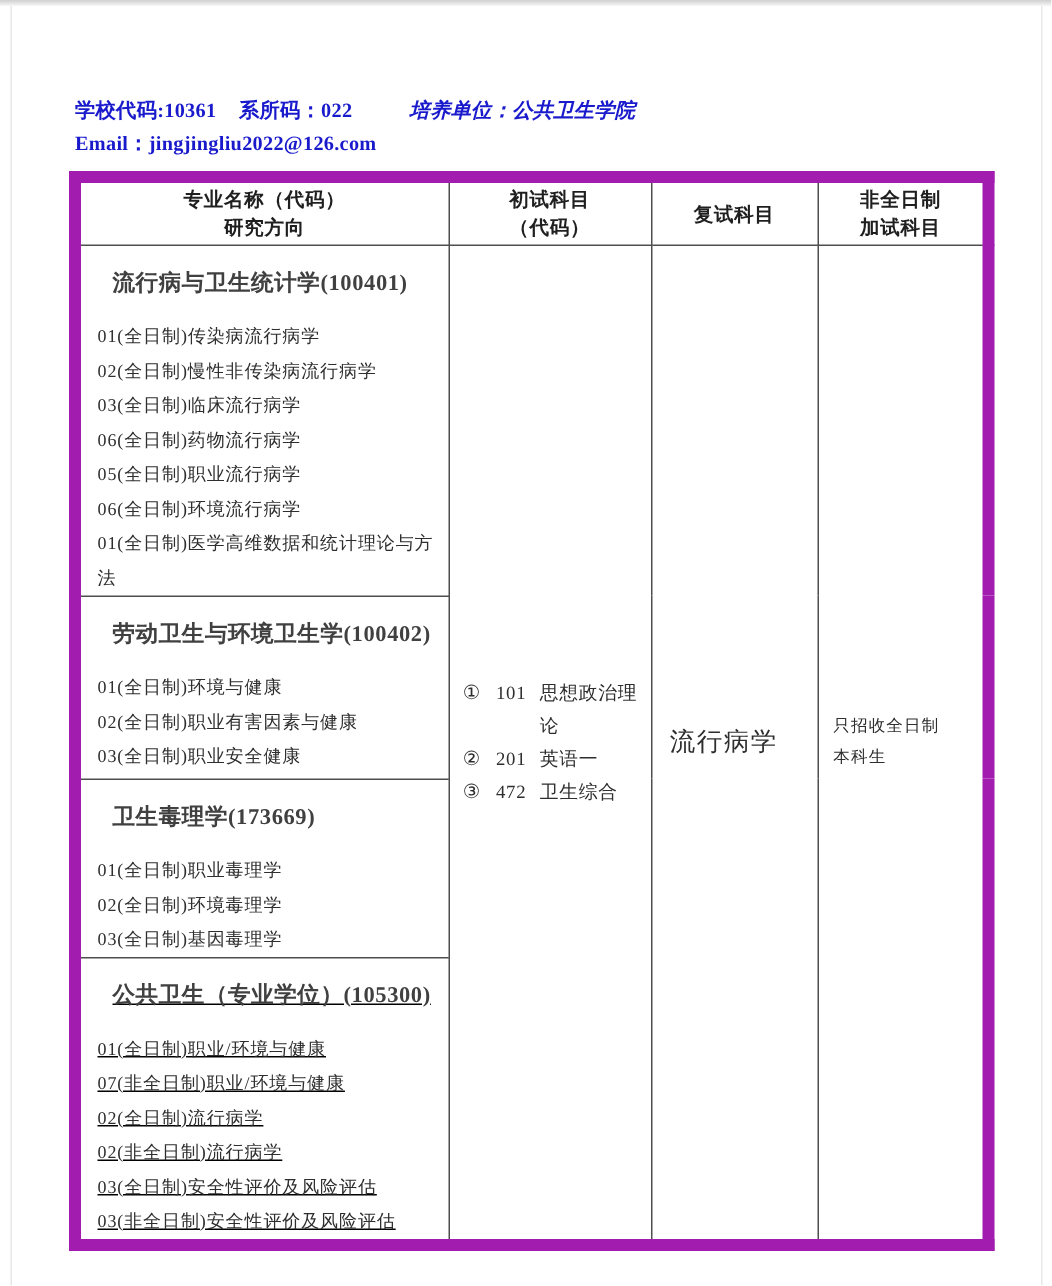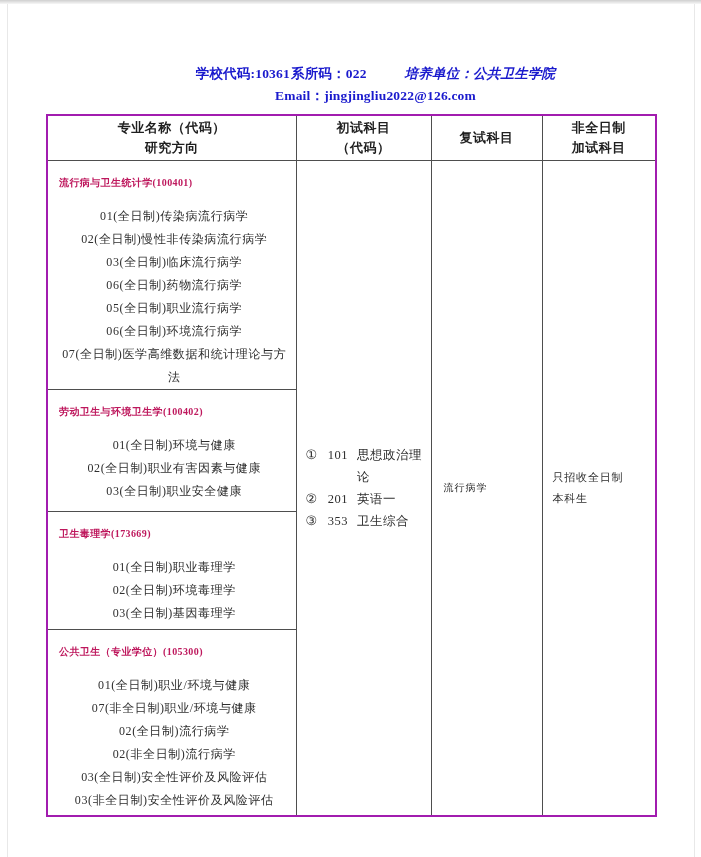--- a/index.html
+++ b/index.html
@@ -21,82 +21,82 @@
   .edge-left{position:absolute;left:7px;top:4px;bottom:0;width:1px;background:#e8e8e8;}
   .edge-right{position:absolute;right:6px;top:4px;bottom:0;width:1px;background:#e8e8e8;}
 
   .doc-header{
     margin:63px 0 0 50px;
     color:var(--blue);
     font-weight:bold;
     font-size:13.5px;
     letter-spacing:0.2px;
   }
-  .hline{display:flex;white-space:nowrap;line-height:22px;justify-content:center;}
-  .line1 span:nth-child(2){margin-left:1px;}
+  .hline{display:flex;white-space:nowrap;line-height:22px;}
+  .line1 span:nth-child(2){margin-left:15px;}
   .line1 span:nth-child(3){margin-left:38px;font-style:italic;}
   .line1 span:nth-child(4){margin-left:36px;}
   .line2 span:nth-child(2){margin-left:44px;font-style:italic;}
 
   table{
     border-collapse:collapse;
     table-layout:fixed;
     width:609px;
     margin:7px 0 0 46px;
   }
   th,td{border:1px solid var(--line);vertical-align:middle;}
-  table{border:2px solid #a21caf;}
+  table{border:8px solid #a21caf;}
   thead th{
     height:45px;
     font-size:13px;
     font-weight:bold;
     color:#1f1f1f;
     text-align:center;
     line-height:1.5;
     letter-spacing:0.5px;
   }
   th .h2:empty{display:none;}
 
   td.major-cell{
     vertical-align:top;
     padding:15px 6px 0 11px;
   }
   tr.sec0 td.major-cell{height:207px;}
   tr.sec1 td.major-cell{height:122px;}
   tr.sec2 td.major-cell{height:118px;}
-  tr.sec3 td.major-cell{height:187px;}
+  tr.sec3 td.major-cell{height:187px;text-decoration:underline;}
 
   .sec-title{
-    font-size:10px;
+    font-size:15px;
     font-weight:bold;
-    color:#be185d;
+    color:#404040;
     margin-bottom:15px;
     letter-spacing:0.4px;
+    margin-left:10px;
   }
   .sec-item{
     font-size:12px;
     line-height:23px;
     color:var(--ink);
     letter-spacing:0.6px;
-    text-align:center;
   }
 
   td.subjects-cell{padding-left:9px;}
   .subject-line{
     display:flex;
     align-items:baseline;
     font-size:12.5px;
     line-height:22px;
     color:var(--ink);
     letter-spacing:0.5px;
   }
   .subject-num{margin-right:10px;font-size:13px;}
   .subject-code{margin-right:9px;}
 
-  td.retest-cell{padding-left:12px;font-size:10px;color:var(--ink);letter-spacing:1px;font-family:Liberation Serif, serif;}
+  td.retest-cell{padding-left:12px;font-size:17px;color:var(--ink);letter-spacing:1px;font-family:Liberation Serif, serif;}
   td.note-cell{padding:0 20px 0 10px;font-size:11px;line-height:21px;color:var(--ink);letter-spacing:0.8px;}
 </style>
 </head>
 <body>
 
 <div class="edge-top"></div>
 <div class="edge-left"></div>
 <div class="edge-right"></div>
 
 <div class="doc-header">
@@ -140,36 +140,36 @@
   <tbody>
     <tr class="sec0">
       <td class="major-cell">
           <div class="sec-title">流行病与卫生统计学(100401)</div>
           <div class="sec-item">01(全日制)传染病流行病学</div>
           <div class="sec-item">02(全日制)慢性非传染病流行病学</div>
           <div class="sec-item">03(全日制)临床流行病学</div>
           <div class="sec-item">06(全日制)药物流行病学</div>
           <div class="sec-item">05(全日制)职业流行病学</div>
           <div class="sec-item">06(全日制)环境流行病学</div>
-          <div class="sec-item">07(全日制)医学高维数据和统计理论与方法</div>
+          <div class="sec-item">01(全日制)医学高维数据和统计理论与方法</div>
         </td>
       <td class="subjects-cell" rowspan="4" id="subjects-cell">
           <div class="subject-line">
             <span class="subject-num">①</span>
             <span class="subject-code">101</span>
             <span class="subject-name">思想政治理论</span>
           </div>
           <div class="subject-line">
             <span class="subject-num">②</span>
             <span class="subject-code">201</span>
             <span class="subject-name">英语一</span>
           </div>
           <div class="subject-line">
             <span class="subject-num">③</span>
-            <span class="subject-code">353</span>
+            <span class="subject-code">472</span>
             <span class="subject-name">卫生综合</span>
           </div>
         </td>
       <td class="retest-cell" rowspan="4">流行病学</td>
       <td class="note-cell" rowspan="4">只招收全日制本科生</td>
     </tr>
     <tr class="sec1">
       <td class="major-cell">
           <div class="sec-title">劳动卫生与环境卫生学(100402)</div>
           <div class="sec-item">01(全日制)环境与健康</div>

